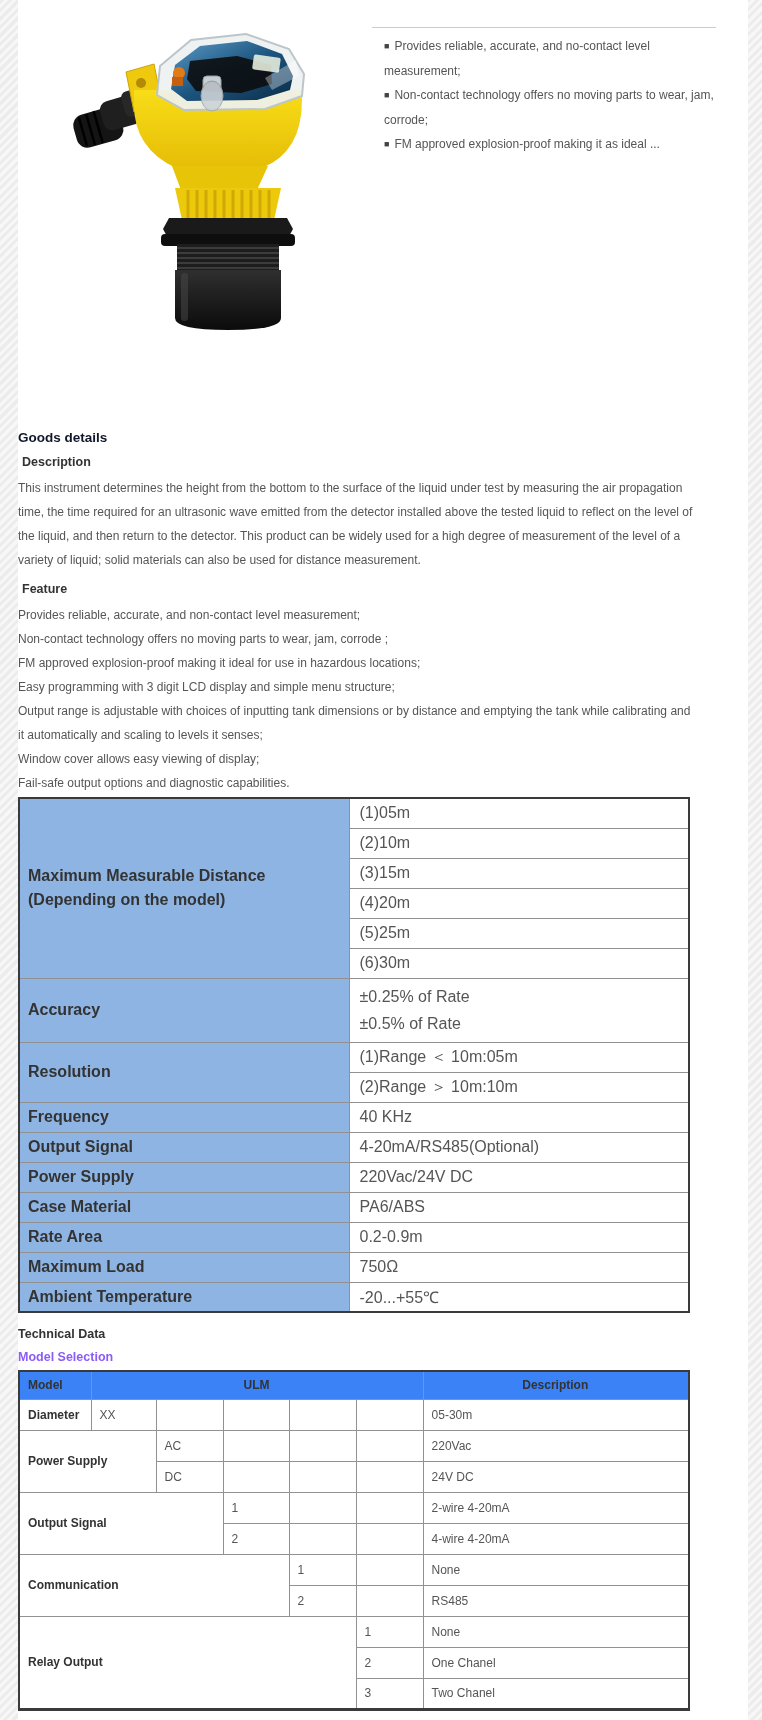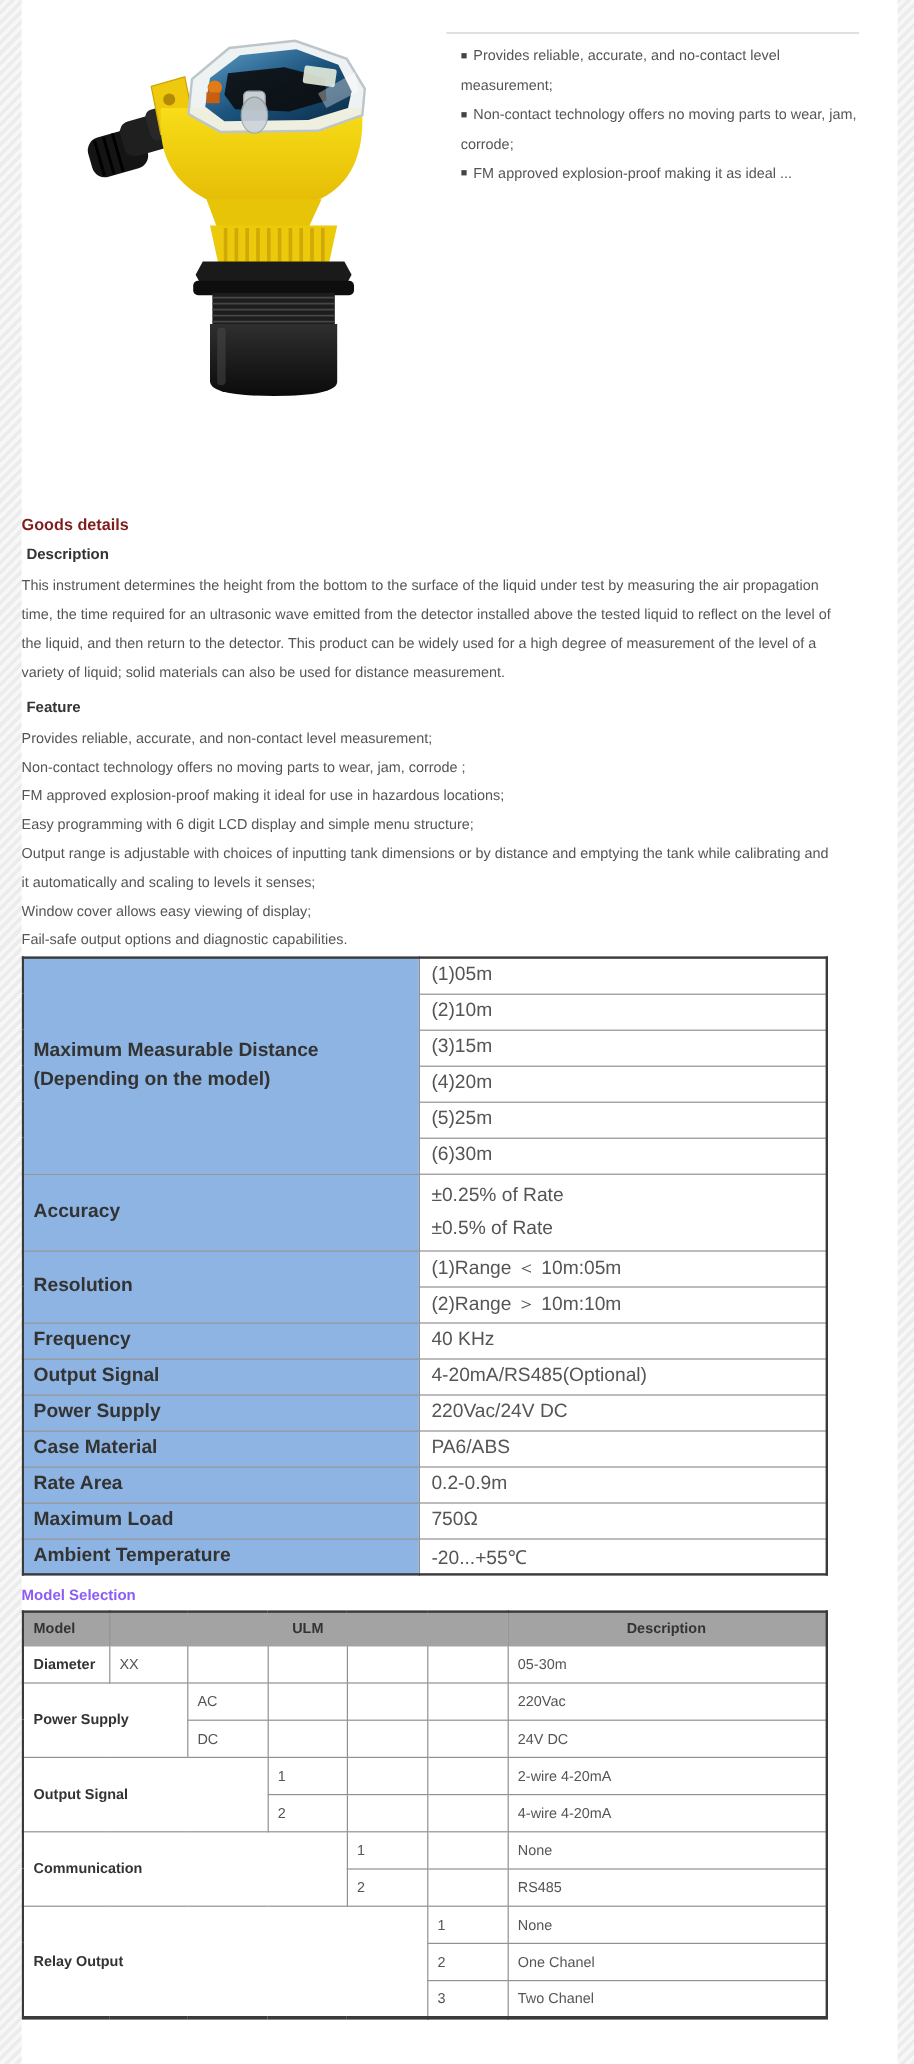--- a/index.html
+++ b/index.html
@@ -15,21 +15,21 @@
   .device{position:absolute;left:42px;top:16px;}
   .right-col{position:absolute;left:354px;top:12px;width:344px;}
   .title{font-size:15px;font-weight:bold;color:#e2383e;margin-top:8px;letter-spacing:.2px;}
   .rule{height:1px;background:#cccccc;margin-top:15px;}
   .brief-heading{font-size:13.5px;font-weight:bold;color:#222;margin-top:28px;}
   .brief-list{margin-top:6px;margin-left:12px;}
   .brief-item{font-size:12px;color:#555;line-height:24.5px;}
   .brief-item .bullet{font-size:9px;vertical-align:1px;margin-right:5px;color:#444;}
   
   .section{width:680px;font-size:12px;color:#555;}
-  .goods-heading{font-size:13.5px;font-weight:bold;color:#7f1d1d;}
+  .goods-heading{font-size:13.5px;font-weight:bold;color:#0f172a;}
   .sub-heading{font-size:12.5px;font-weight:bold;color:#333;margin:10px 0 0 4px;}
   .para{line-height:24px;margin-top:7px;width:680px;}
   .features{margin-top:7px;}
   .feature-item{line-height:24px;}
   
   table{border-collapse:collapse;}
   .spec{width:670px;table-layout:fixed;margin-top:2px;border:2px solid #3a3a3a;}
   .spec td{border:1px solid #919191;font-size:16px;vertical-align:middle;}
   .spec tr{height:30px;}
   .spec tr.tall{height:64px;}
@@ -37,21 +37,21 @@
   .spec .lbl div{line-height:24px;}
   .spec .val{color:#555;padding-left:10px;}
   .spec .val div{line-height:27px;}
   
   .tech-heading{font-size:12.5px;font-weight:bold;color:#333;margin-top:14px;}
   .model-heading{font-size:12.5px;font-weight:bold;color:#8b5cf6;margin-top:9px;}
   .model{width:670px;table-layout:fixed;margin-top:6px;border:2px solid #3a3a3a;border-bottom-width:3px;}
   .model td{border:1px solid #919191;font-size:12px;vertical-align:middle;padding-left:8px;color:#555;}
   .model tr{height:31px;}
   .model tr.head{height:28px;}
-  .model .hd{background:#a3a3a3;color:#333;font-weight:bold;}
+  .model .hd{background:#3b82f6;color:#333;font-weight:bold;}
   .model .hd.center{text-align:center;padding-left:0;}
   .model .lbl{color:#333;font-weight:bold;}
 </style>
 </head>
 <body>
 
 <div class="content">
 
   <div class="hero">
 
@@ -122,21 +122,21 @@
 
   <div class="section">
     <div class="goods-heading">Goods details</div>
     <div class="sub-heading">Description</div>
     <div class="para">This instrument determines the height from the bottom to the surface of the liquid under test by measuring the air propagation time, the time required for an ultrasonic wave emitted from the detector installed above the tested liquid to reflect on the level of the liquid, and then return to the detector. This product can be widely used for a high degree of measurement of the level of a variety of liquid; solid materials can also be used for distance measurement.</div>
     <div class="sub-heading">Feature</div>
     <div class="features">
       <div class="feature-item">Provides reliable, accurate, and non-contact level measurement;</div>
       <div class="feature-item">Non-contact technology offers no moving parts to wear, jam, corrode ;</div>
       <div class="feature-item">FM approved explosion-proof making it ideal for use in hazardous locations;</div>
-      <div class="feature-item">Easy programming with 6 digit LCD display and simple menu structure;</div>
+      <div class="feature-item">Easy programming with 3 digit LCD display and simple menu structure;</div>
       <div class="feature-item">Output range is adjustable with choices of inputting tank dimensions or by distance and emptying the tank while calibrating and it automatically and scaling to levels it senses;</div>
       <div class="feature-item">Window cover allows easy viewing of display;</div>
       <div class="feature-item">Fail-safe output options and diagnostic capabilities.</div>
     </div>
 
     <table class="spec">
       <colgroup>
           <col style="width:330px">
           <col style="width:340px">
         </colgroup>
@@ -201,20 +201,21 @@
         <td class="lbl">Maximum Load</td>
         <td class="val">750Ω</td>
       </tr>
       <tr>
         <td class="lbl">Ambient Temperature</td>
         <td class="val">-20...+55℃</td>
       </tr>
     </tbody>
       </table>
 
+    <div class="tech-heading">Technical Data</div>
     <div class="model-heading">Model Selection</div>
 
     <table class="model">
       <colgroup>
         <col style="width:72px">
           <col style="width:65px">
           <col style="width:67px">
         <col style="width:66px">
           <col style="width:67px">
           <col style="width:67px">

